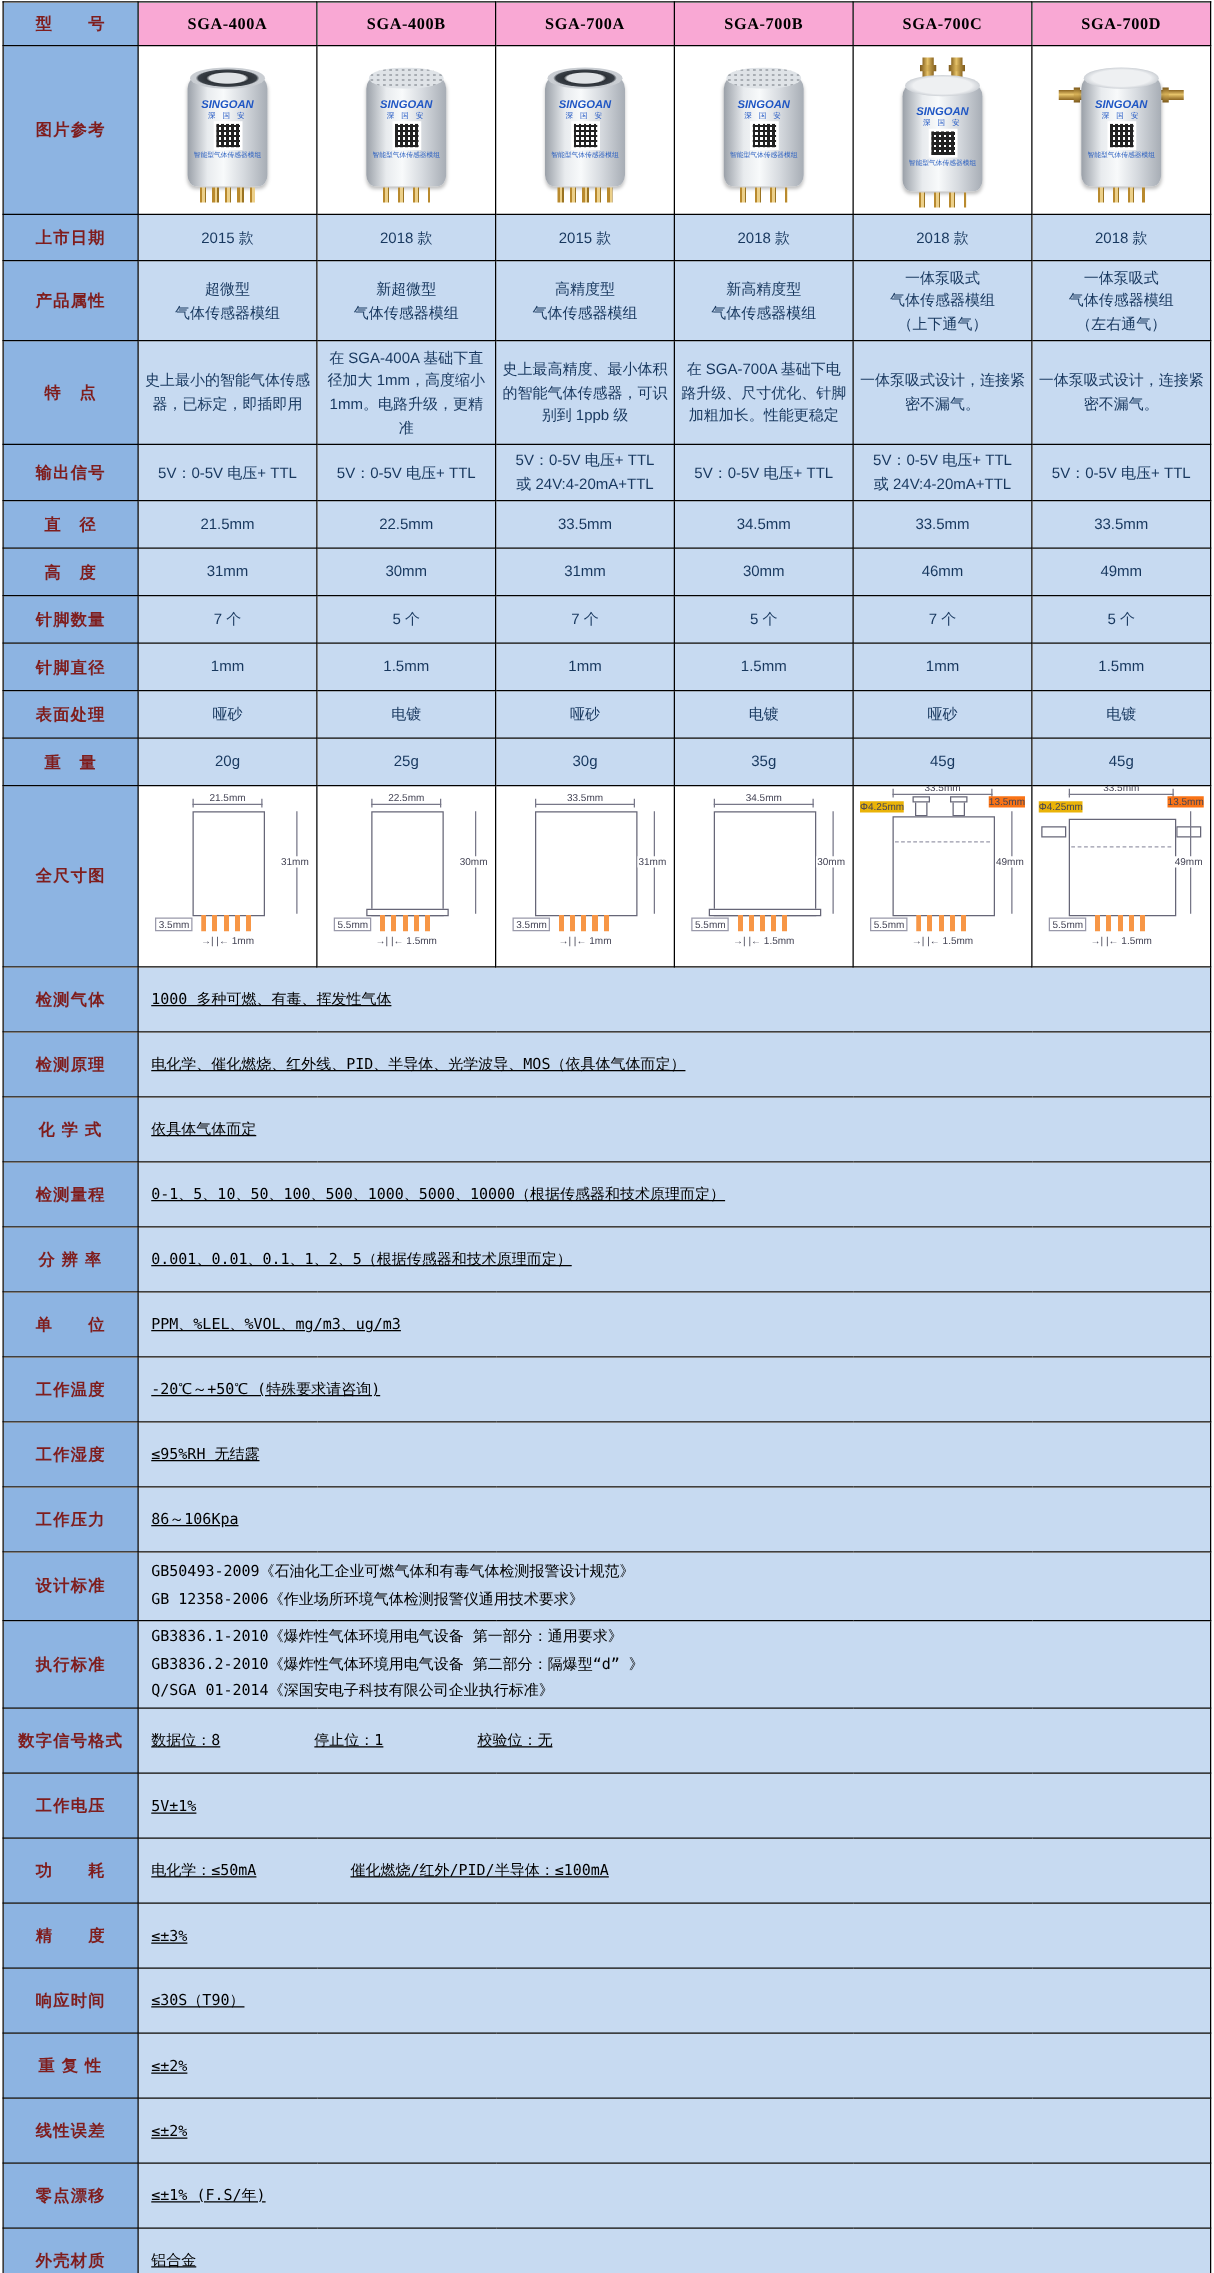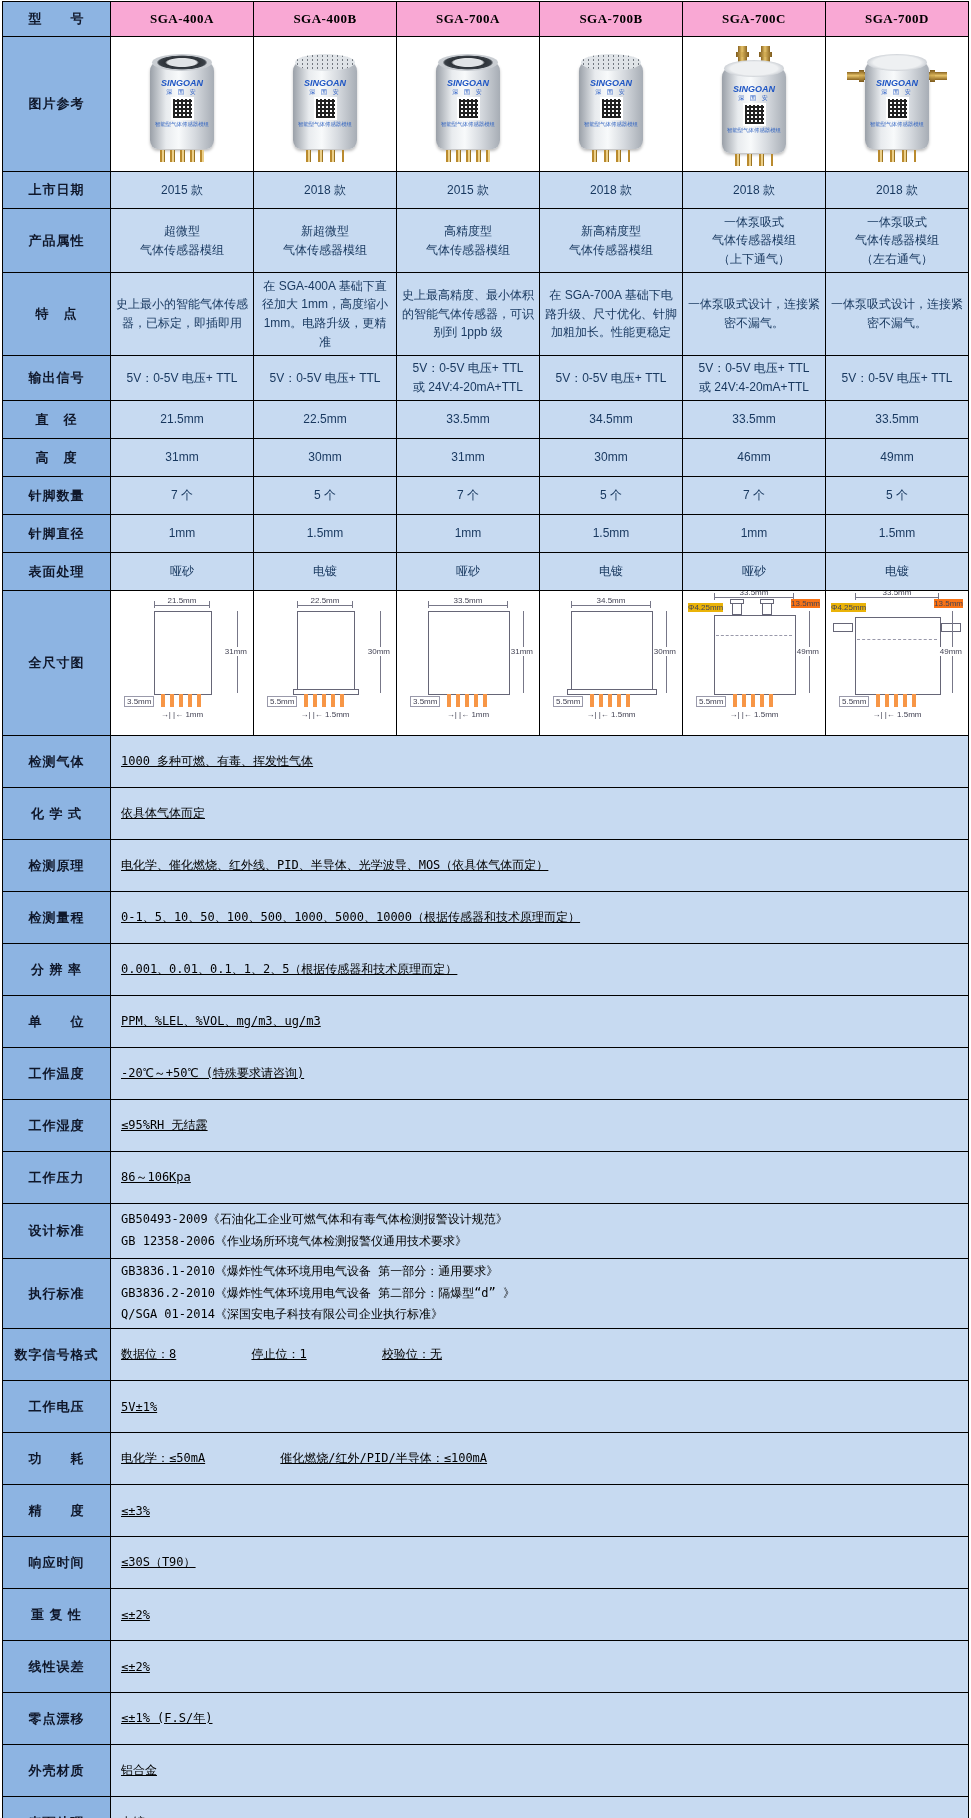--- a/index.html
+++ b/index.html
@@ -4,21 +4,21 @@
 <style>
   html,body{margin:0;padding:0;background:#fff;}
   body{width:971px;font-family:"Liberation Sans","DejaVu Sans",sans-serif;}
   .sheet{width:967px;margin:1px auto;}
   table{border-collapse:collapse;table-layout:fixed;width:967px;}
   td{border:1px solid #000;vertical-align:middle;text-align:center;overflow:hidden;padding:2px 4px;}
   col.c-label{width:108px;}
   col.c-model{width:143px;}
 
   
-  td.lbl{background:#8DB4E2;color:#0f172a;font-weight:bold;font-size:13px;letter-spacing:1px;}
+  td.lbl{background:#8DB4E2;color:#7f1d1d;font-weight:bold;font-size:13px;letter-spacing:1px;}
   td.hmodel{background:#f9a8d4;color:#000;font-weight:bold;font-size:13px;
             font-family:"Liberation Serif","DejaVu Serif",serif;letter-spacing:.5px;}
   td.val{background:#C7DAF1;color:#17375E;font-size:12px;white-space:pre-line;line-height:1.55;}
   td.white{background:#fff;}
   td.fv{background:#C7DAF1;color:#000;text-align:left;padding-left:10px;
         font-family:"DejaVu Sans Mono","Liberation Mono",monospace;font-size:12px;}
   td.fv .seg{display:inline-block;margin-right:68px;text-decoration:underline;}
   td.fv .seg:last-child{margin-right:0;}
   td.fv .line{line-height:1.8;}
 
@@ -286,20 +286,29 @@
 </tr>
 <tr class="r-std">
   <td class="lbl">表面处理</td>
   <td class="val">哑砂</td>
   <td class="val">电镀</td>
   <td class="val">哑砂</td>
   <td class="val">电镀</td>
   <td class="val">哑砂</td>
   <td class="val">电镀</td>
 </tr>
+<tr class="r-std">
+  <td class="lbl">重　量</td>
+  <td class="val">20g</td>
+  <td class="val">25g</td>
+  <td class="val">30g</td>
+  <td class="val">35g</td>
+  <td class="val">45g</td>
+  <td class="val">45g</td>
+</tr>
 
 <tr class="r-diag">
   <td class="lbl">全尺寸图</td>
   <td class="white">
     <div class="diag narrow">
       <div class="d-wdim">21.5mm</div>
       <div class="d-body"></div>
       <div class="d-hline"></div>
       <div class="d-hdim">31mm</div>
       <div class="d-pins"></div>
@@ -374,26 +383,26 @@
       <div class="d-pindia">1.5mm</div>
     </div>
   </td>
 </tr>
 
 <tr class="r-full">
   <td class="lbl">检测气体</td>
   <td class="fv" colspan="6"><span class="seg">1000 多种可燃、有毒、挥发性气体</span></td>
 </tr>
 <tr class="r-full">
+  <td class="lbl">检测原理</td>
+  <td class="fv" colspan="6"><span class="seg">电化学、催化燃烧、红外线、PID、半导体、光学波导、MOS（依具体气体而定）</span></td>
+</tr>
+<tr class="r-full">
   <td class="lbl">化 学 式</td>
   <td class="fv" colspan="6"><span class="seg">依具体气体而定</span></td>
-</tr>
-<tr class="r-full">
-  <td class="lbl">检测原理</td>
-  <td class="fv" colspan="6"><span class="seg">电化学、催化燃烧、红外线、PID、半导体、光学波导、MOS（依具体气体而定）</span></td>
 </tr>
 <tr class="r-full">
   <td class="lbl">检测量程</td>
   <td class="fv" colspan="6"><span class="seg">0-1、5、10、50、100、500、1000、5000、10000（根据传感器和技术原理而定）</span></td>
 </tr>
 <tr class="r-full">
   <td class="lbl">分 辨 率</td>
   <td class="fv" colspan="6"><span class="seg">0.001、0.01、0.1、1、2、5（根据传感器和技术原理而定）</span></td>
 </tr>
 <tr class="r-full">

